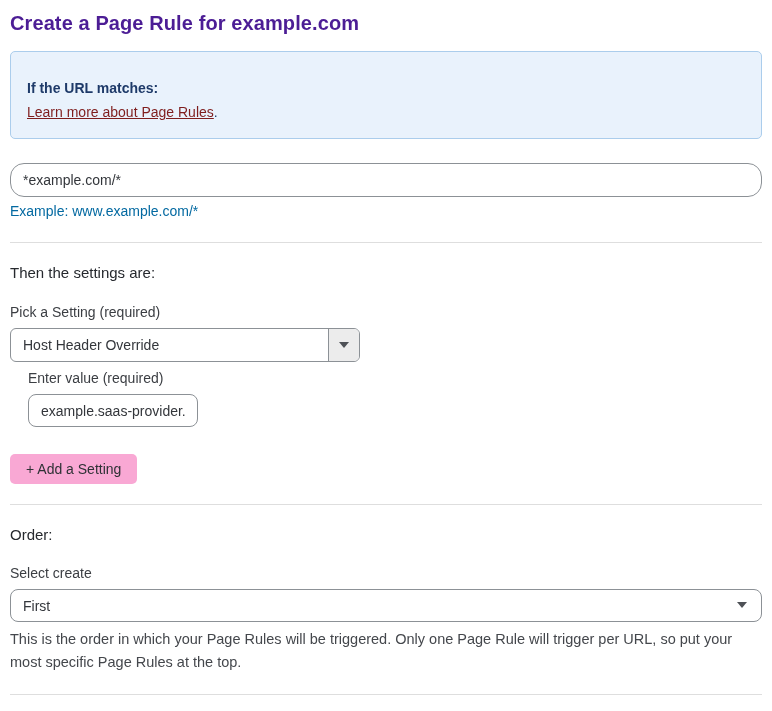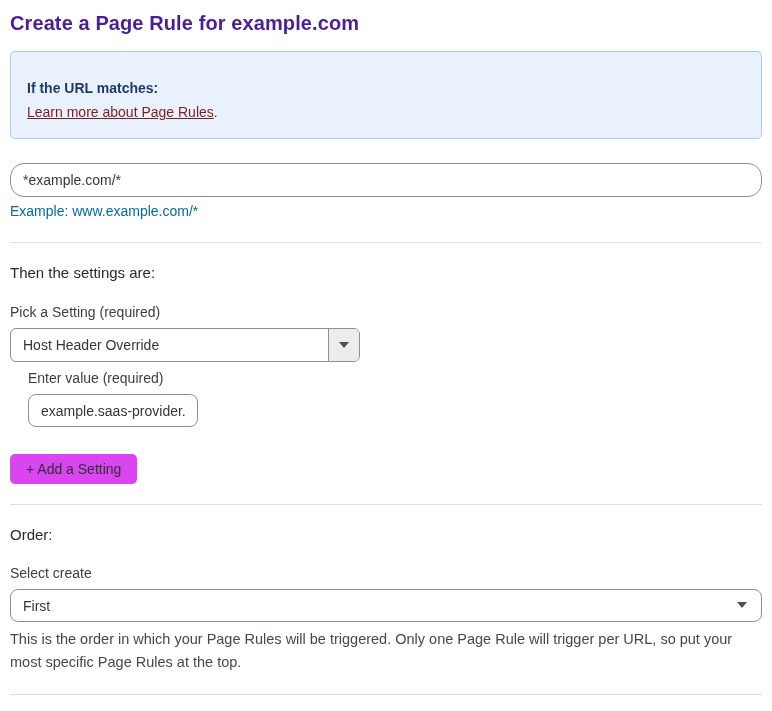--- a/index.html
+++ b/index.html
@@ -124,21 +124,21 @@
     border: none;
     border-radius: 5px;
     font-family: "Liberation Sans", sans-serif;
     font-size: 14px;
     padding: 0 16px;
     height: 31px;
     line-height: 31px;
     cursor: pointer;
   }
   .btn-gray {
-    background: #d946ef;
+    background: #f9a8d4;
     color: #2e3135;
   }
   .add-setting-btn { margin-top: 27px; height: 30px; line-height: 30px; }
   .order-select-wrap { position: relative; margin-top: 0; }
   .order-select {
     display: flex;
     align-items: center;
     width: 100%;
     height: 33px;
     border: 1px solid #8c9196;

